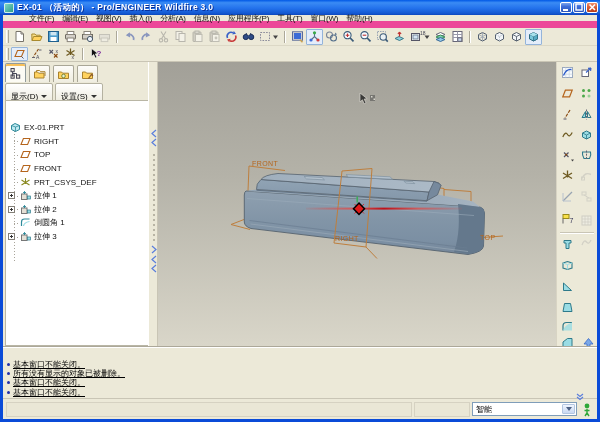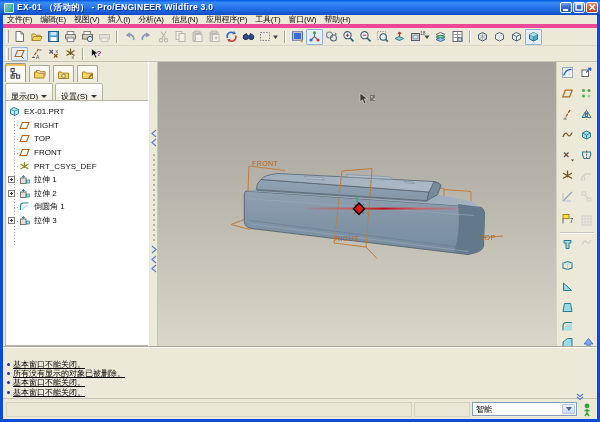--- a/index.html
+++ b/index.html
@@ -16,22 +16,22 @@
     background:linear-gradient(135deg,#7FD6C8,#2E9C8A); border:1px solid #CFEFE8; border-radius:1px; }
   .title-text { color:#fff; font-size:8.5px; font-weight:bold; letter-spacing:.3px;
     white-space:nowrap; text-shadow:1px 1px 0 #09329C; }
   .winbtns { margin-left:auto; display:flex; gap:1px; }
   .wbtn { width:12px; height:11px; border-radius:2px; border:1px solid #fff;
     font-size:8px; line-height:9px; text-align:center; color:#fff;
     background:linear-gradient(180deg,#7AA4EF 0%,#3C6CD8 40%,#2A55BC 100%); position:relative; }
   .wbtn.close { background:linear-gradient(180deg,#F0926F 0%,#DA5E34 45%,#B83C17 100%); }
   .wbtn svg { position:absolute; left:1px; top:0; }
   
-  .menubar { height:13px; flex:0 0 13px; display:flex; align-items:center; padding-left:0;
-    background:#ECE9D8; border-bottom:4px solid #ec4899; }
+  .menubar { height:13px; flex:0 0 13px; display:flex; align-items:center; padding-left:22px;
+    background:#ECE9D8; border-bottom:7px solid #ec4899; }
   .menu-item { font-size:8px; color:#111; padding:0 4px; white-space:nowrap; letter-spacing:-0.2px; }
   
   .toolbar { display:flex; align-items:center; background:#ECE9D8; position:relative; }
   .toolbar.row1 { height:18px; flex:0 0 18px; border-bottom:1px solid #DCD8C6; }
   .toolbar.row2 { height:16px; flex:0 0 16px; border-bottom:1px solid #C9C5B5; }
   .grip { width:3px; height:80%; margin:0 2px 0 3px;
     border-left:1px solid #fff; border-right:1px solid #ACA899; }
   .tbi { width:17px; height:16px; display:flex; align-items:center; justify-content:center;
     border:1px solid transparent; border-radius:1px; flex:0 0 auto; }
   .toolbar.row2 .tbi { width:17px; height:14px; }
@@ -50,21 +50,21 @@
   .tab.active { background:#FCFBF4; height:19px; border-color:#919B9C;
     box-shadow:inset 0 2px 0 #F7C05A; }
   .navbtns { height:16px; display:flex; gap:2px; padding:1px 2px; }
   .navbtn { flex:0 0 auto; height:26px; font-size:8px; color:#000; display:flex; align-items:center;
     justify-content:center; gap:3px; padding:0 5px; border:1px solid #B5B2A1; border-radius:2px;
     background:linear-gradient(180deg,#FFFFFF,#E8E5D4); }
   .navbtn .caret { width:0; height:0; border-left:3px solid transparent; border-right:3px solid transparent;
     border-top:3px solid #333; }
   .tree-wrap { flex:1 1 auto; background:#fff; border:1px solid #B9B6A5; border-right:none;
     margin:2px 0 0 2px; position:relative; overflow:hidden; }
-  .tree { position:absolute; left:0; top:4px; right:0; }
+  .tree { position:absolute; left:0; top:20px; right:0;text-align:right; }
   .trow { height:13.6px; display:flex; align-items:center; font-size:8px; color:#101010;
     white-space:nowrap; position:relative; }
   .trow .lbl { margin-left:3px; }
   .expander { width:7px; height:7px; border:1px solid #848078; background:#fff; position:absolute;
     left:2px; display:flex; align-items:center; justify-content:center; }
   .expander::before { content:""; width:3px; height:1px; background:#333; position:absolute; }
   .expander::after { content:""; width:1px; height:3px; background:#333; position:absolute; }
   .ticon { width:12px; height:11px; flex:0 0 12px; position:relative; }
   
   .sash { width:10px; flex:0 0 10px; background:#ECE9D8; border-left:1px solid #fff;

